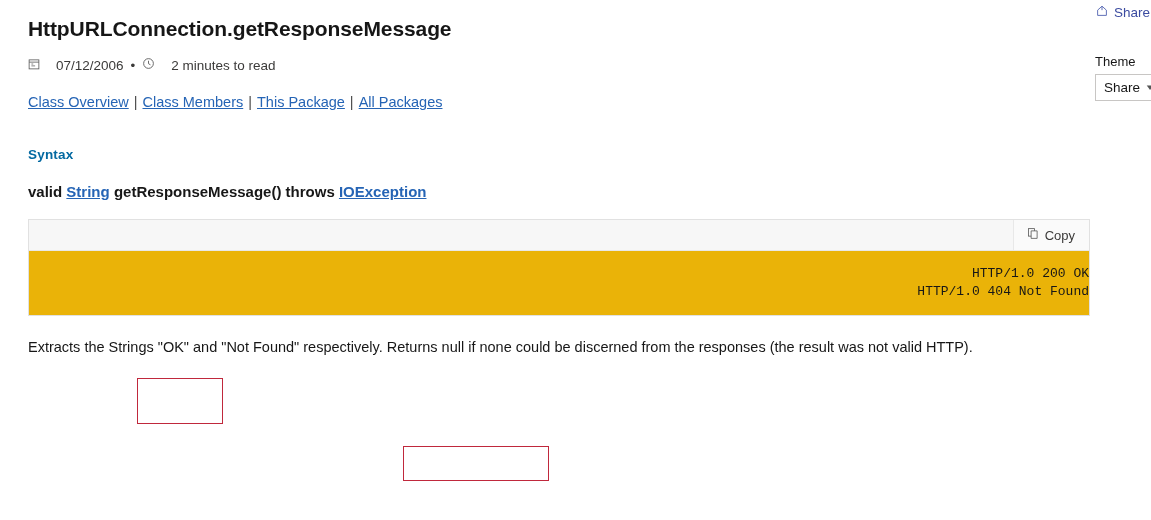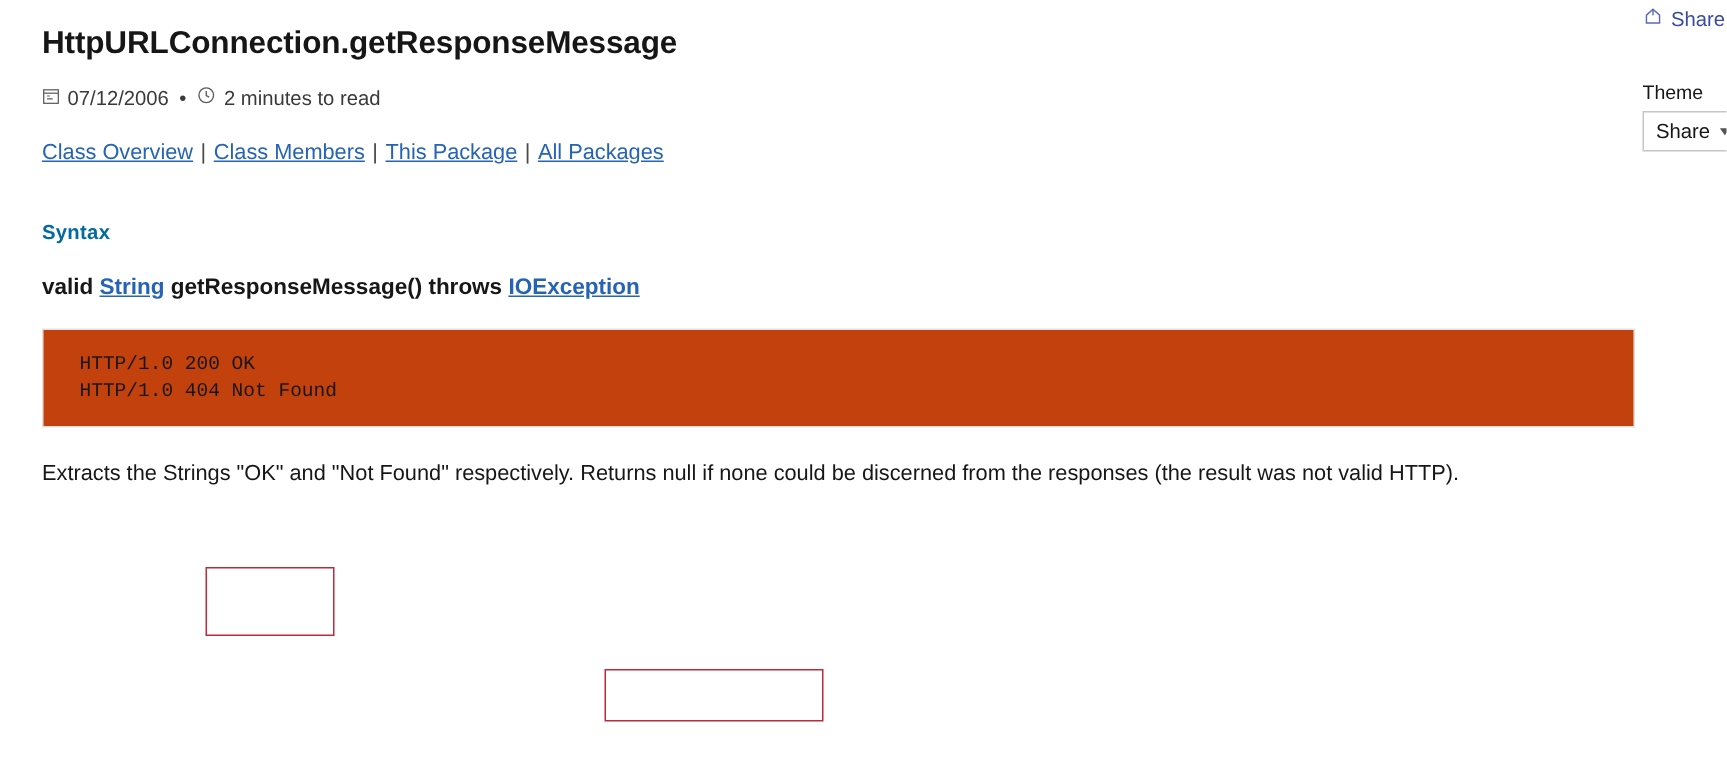--- a/index.html
+++ b/index.html
@@ -82,21 +82,21 @@
   }
 
   #meta-row {
     display: flex;
     align-items: center;
     margin-top: 16px;
     font-size: 13.5px;
     color: #3b3a39;
     gap: 0;
   }
-  #meta-row .mi { display: flex; align-items: center; gap: 5px; }
+  #meta-row .mi { display: flex; align-items: center; gap: 16px; }
   #meta-row .sep { margin: 0 7px; color: #3b3a39; }
   .ico { display: block; }
 
   #nav-links {
     margin-top: 21px;
     font-size: 14.5px;
     color: #3b3a39;
     white-space: nowrap;
   }
   #nav-links a {
@@ -161,22 +161,23 @@
     align-items: center;
     gap: 6px;
     padding: 0 14px 0 13px;
     border-left: 1px solid #e8e8e8;
     font-size: 13px;
     color: #3b3a39;
     cursor: pointer;
     background: #fafafa;
   }
   #code-body {
-    background: #c2410c;
+    background: #eab308;
     padding: 14px 0 14px 24px;
+    text-align: right;
   }
   pre#code-text {
     margin: 0;
     font-family: "Liberation Mono", "DejaVu Sans Mono", monospace;
     font-size: 13px;
     line-height: 18px;
     color: #171717;
     white-space: pre;
   }
 
@@ -268,20 +269,31 @@
   <div id="syntax-line">
     <span>valid</span>
     <a>String</a>
     <span>getResponseMessage() throws</span>
     <a>IOException</a>
   </div>
 
 
 
   <div id="code-block">
+    <div id="code-toolbar">
+      <div id="copy-button">
+        <span class="ico">
+          <svg width="12" height="13" viewBox="0 0 16 16" fill="none" stroke="#5a5a5a" stroke-width="1.1">
+            <rect x="2" y="1.5" width="8" height="10"></rect>
+            <path d="M5.5 4.5 H13.5 V14.5 H5.5 Z" fill="#fafafa"></path>
+          </svg>
+        </span>
+        <span>Copy</span>
+      </div>
+    </div>
     <div id="code-body">
       <pre id="code-text">HTTP/1.0 200 OK
 HTTP/1.0 404 Not Found</pre>
     </div>
   </div>
 
   <p id="closing-text">Extracts the Strings "OK" and "Not Found" respectively. Returns null if none could be discerned from the responses (the result was not valid HTTP).</p>
 
 </div>
 

